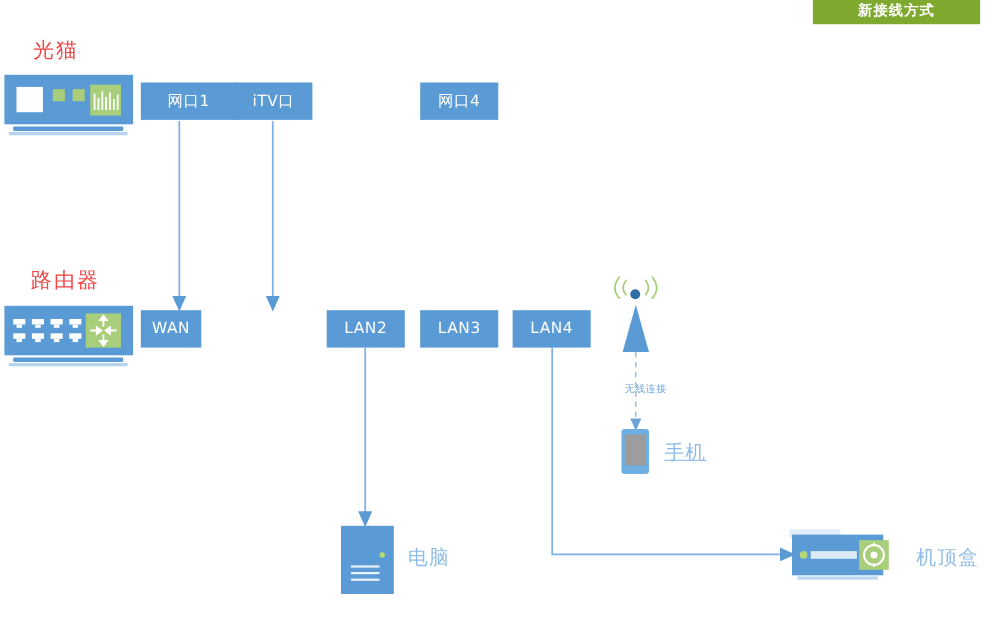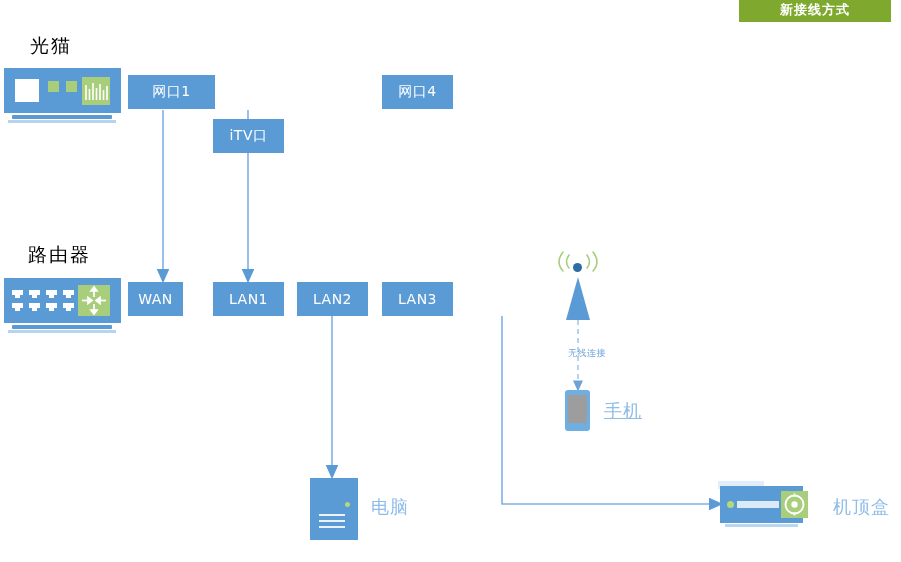--- a/index.html
+++ b/index.html
@@ -26,21 +26,21 @@
     justify-content:center;
     padding-bottom:3px;
     box-sizing:border-box;
     letter-spacing:1px;
     cursor:pointer;
   }
 
   
   .caption{
     position:absolute;
-    color:#000000;
+    color:#ef4444;
     font-size:19px;
     white-space:nowrap;
     letter-spacing:2px;
   }
   .caption-sm{
     position:absolute;
     color:#8FBCE8;
     font-size:18px;
     white-space:nowrap;
     letter-spacing:1px;
@@ -245,21 +245,21 @@
           <line x1="21.5" y1="13" x2="21.5" y2="23"></line>
           <line x1="25" y1="9" x2="25" y2="23"></line>
         </g>
       </svg>
     </div>
   </div>
   <div class="chassis-base" style="left:12px;top:115px;"></div>
   <div class="chassis-base2" style="left:8px;top:120px;"></div>
 
   <div class="port-box" style="left:128px;top:75px;width:87px;">网口1</div>
-  <div class="port-box" style="left:213px;top:75px;width:71px;margin-top:44px;">iTV口</div>
+  <div class="port-box" style="left:213px;top:75px;width:71px;">iTV口</div>
   <div class="port-box" style="left:382px;top:75px;width:71px;">网口4</div>
 
   <div class="caption" style="left:28px;top:242px;">路由器</div>
 
   <div class="chassis" style="left:4px;top:278px;">
     <div class="rj" style="left:8px; top:12px;"></div>
     <div class="rj" style="left:25px;top:12px;"></div>
     <div class="rj" style="left:42px;top:12px;"></div>
     <div class="rj" style="left:59px;top:12px;"></div>
     <div class="rj" style="left:8px; top:25px;"></div>
@@ -279,23 +279,23 @@
           <line x1="28" y1="15.5" x2="20" y2="15.5"></line>
           <polygon points="18,15.5 22,12.5 22,18.5"></polygon>
         </g>
       </svg>
     </div>
   </div>
   <div class="chassis-base" style="left:12px;top:325px;"></div>
   <div class="chassis-base2" style="left:8px;top:330px;"></div>
 
   <div class="port-box" style="left:128px;top:282px;width:55px;">WAN</div>
-  <div class="port-box" style="left:213px;top:282px;width:71px;">LAN1</div>
   <div class="port-box" style="left:297px;top:282px;width:71px;">LAN2</div>
   <div class="port-box" style="left:382px;top:282px;width:71px;text-align:center;">LAN3</div>
+  <div class="port-box" style="left:466px;top:282px;width:71px;">LAN4</div>
 
   <div class="ant-mast" style="left:566px;top:277px;"></div>
   <div class="ant-knob" style="left:573px;top:263px;"></div>
 
   <div class="wire-label" style="left:551px;top:347px;">无线连接</div>
 
   <div class="phone-body" style="left:565px;top:390px;">
     <div class="phone-screen"></div>
   </div>
   <div class="caption-sm" style="left:604px;top:399px;text-decoration:underline;">手机</div>

